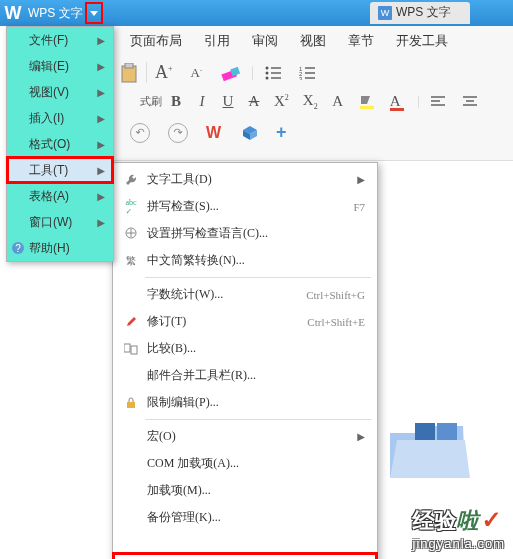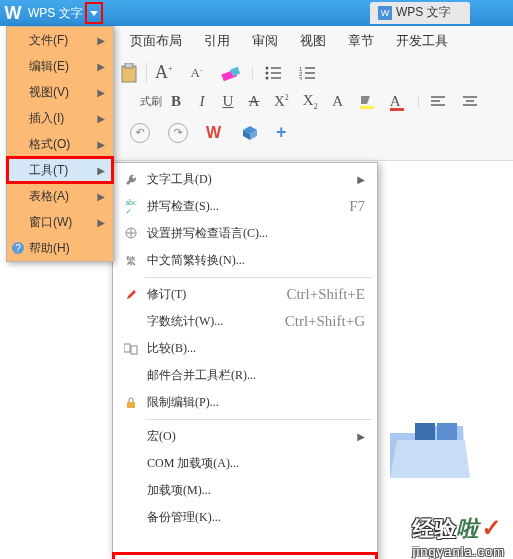--- a/index.html
+++ b/index.html
@@ -58,21 +58,21 @@
   display: flex; align-items: center; gap: 18px;
 }
 .ribbon-row2 { position: absolute; left: 120px; top: 92px; display: flex; align-items: center; }
 .brush-text { font-size: 11px; color: #555; margin-left: 20px; }
 .fmt-group { display: flex; align-items: center; gap: 14px; margin-left: 8px; }
 .fmt-btn { font-family: serif; color: #555; font-size: 15px; min-width: 12px; text-align: center;}
 .ribbon-row3 { position: absolute; left: 130px; top: 122px; display: flex; align-items: center; gap: 18px; }
 .round-icon { width: 18px; height: 18px; border-radius: 50%; display: flex; align-items: center; justify-content: center; font-size: 11px;}
 .main-menu {
   position: absolute; left: 6px; top: 26px; width: 106px;
-  background: #fdba74; border: 1px solid #b5b5b5; box-shadow: 2px 2px 6px rgba(0,0,0,0.3);
+  background: #5eead4; border: 1px solid #b5b5b5; box-shadow: 2px 2px 6px rgba(0,0,0,0.3);
   z-index: 10;
 }
 .main-menu .mi {
   height: 26px; display: flex; align-items: center; justify-content: space-between;
   padding: 0 8px 0 22px; position: relative; color: #333;
 }
 .main-menu .mi.hover { background: #d4e7f7; justify-content: space-between; }
 .main-menu .mi .arrow { font-size: 10px; color: #666; }
 .main-menu .mi.highlight-box {
   outline: 3px solid #ff0000; outline-offset: -2px;
@@ -91,28 +91,28 @@
   height: 27px; display: flex; align-items: center;
   padding: 0 12px 0 8px; position: relative; color: #333;
   font-size: 12px;
   font-family: Liberation Serif, serif;
 }
 .submenu .sep { height: 1px; background: #ddd; margin: 3px 6px 3px 32px; }
 .submenu .smi .sic {
   width: 20px; display: flex; align-items: center; justify-content: center; margin-right: 6px;
 }
 .submenu .smi .lab { flex: 1; }
-.submenu .smi .sc { color: #888; font-size: 15px; }
+.submenu .smi .sc { color: #888; font-size: 11px; }
 .submenu .smi .arrow { font-size: 10px; color: #666; margin-left: 6px;}
 .submenu .smi.highlight-box { outline: 3px solid #ff0000; outline-offset: -2px; margin-top: 22px; }
 .folder-icon {
   position: absolute; left: 385px; top: 418px; width: 90px; height: 70px;
 }
 .watermark {
-  position: absolute; right: 8px; bottom: 0; font-size: 11px; color: #888;
+  position: absolute; right: 8px; bottom: 8px; font-size: 11px; color: #888;
 }
 .watermark .jy {
   font-weight: bold; font-size: 22px; color: #fff;
   text-shadow: -1px -1px 0 #333, 1px -1px 0 #333, -1px 1px 0 #333, 1px 1px 0 #333;
   display: inline-block;
 }
 .watermark .la { color: #3a7a4a; font-style: italic; font-weight: bold; font-size: 22px;
   text-shadow: -1px -1px 0 #fff, 1px -1px 0 #fff, -1px 1px 0 #fff, 1px 1px 0 #fff;}
 .watermark .check { color: #d42; font-size: 24px; font-weight: bold; }
 .watermark .url { display: block; text-align: right; letter-spacing: 1px; color:#fff;
@@ -307,32 +307,32 @@
         </svg>
       </span>
     <span class="lab">设置拼写检查语言(C)...</span>
   </div>
   <div class="smi">
     <span class="sic" style="font-size:10px;color:#666">繁</span>
     <span class="lab">中文简繁转换(N)...</span>
   </div>
   <div class="sep"></div>
   <div class="smi">
+    <span class="sic"></span>
+      <span class="lab">字数统计(W)...</span>
+      <span class="sc">Ctrl+Shift+G</span>
+  </div>
+  <div class="smi">
     <span class="sic">
         <svg width="13" height="13">
           <path d="M2 11l1-3 6-6 2 2-6 6z" fill="#d43"></path>
         </svg>
       </span>
     <span class="lab">修订(T)</span>
       <span class="sc">Ctrl+Shift+E</span>
-  </div>
-  <div class="smi">
-    <span class="sic"></span>
-      <span class="lab">字数统计(W)...</span>
-      <span class="sc">Ctrl+Shift+G</span>
   </div>
   <div class="smi">
     <span class="sic">
         <svg width="14" height="12">
           <rect x="0" y="1" width="6" height="8" fill="#fff" stroke="#888"></rect>
           <rect x="7" y="3" width="6" height="8" fill="#fff" stroke="#888"></rect>
         </svg>
       </span>
     <span class="lab">比较(B)...</span>
   </div>

